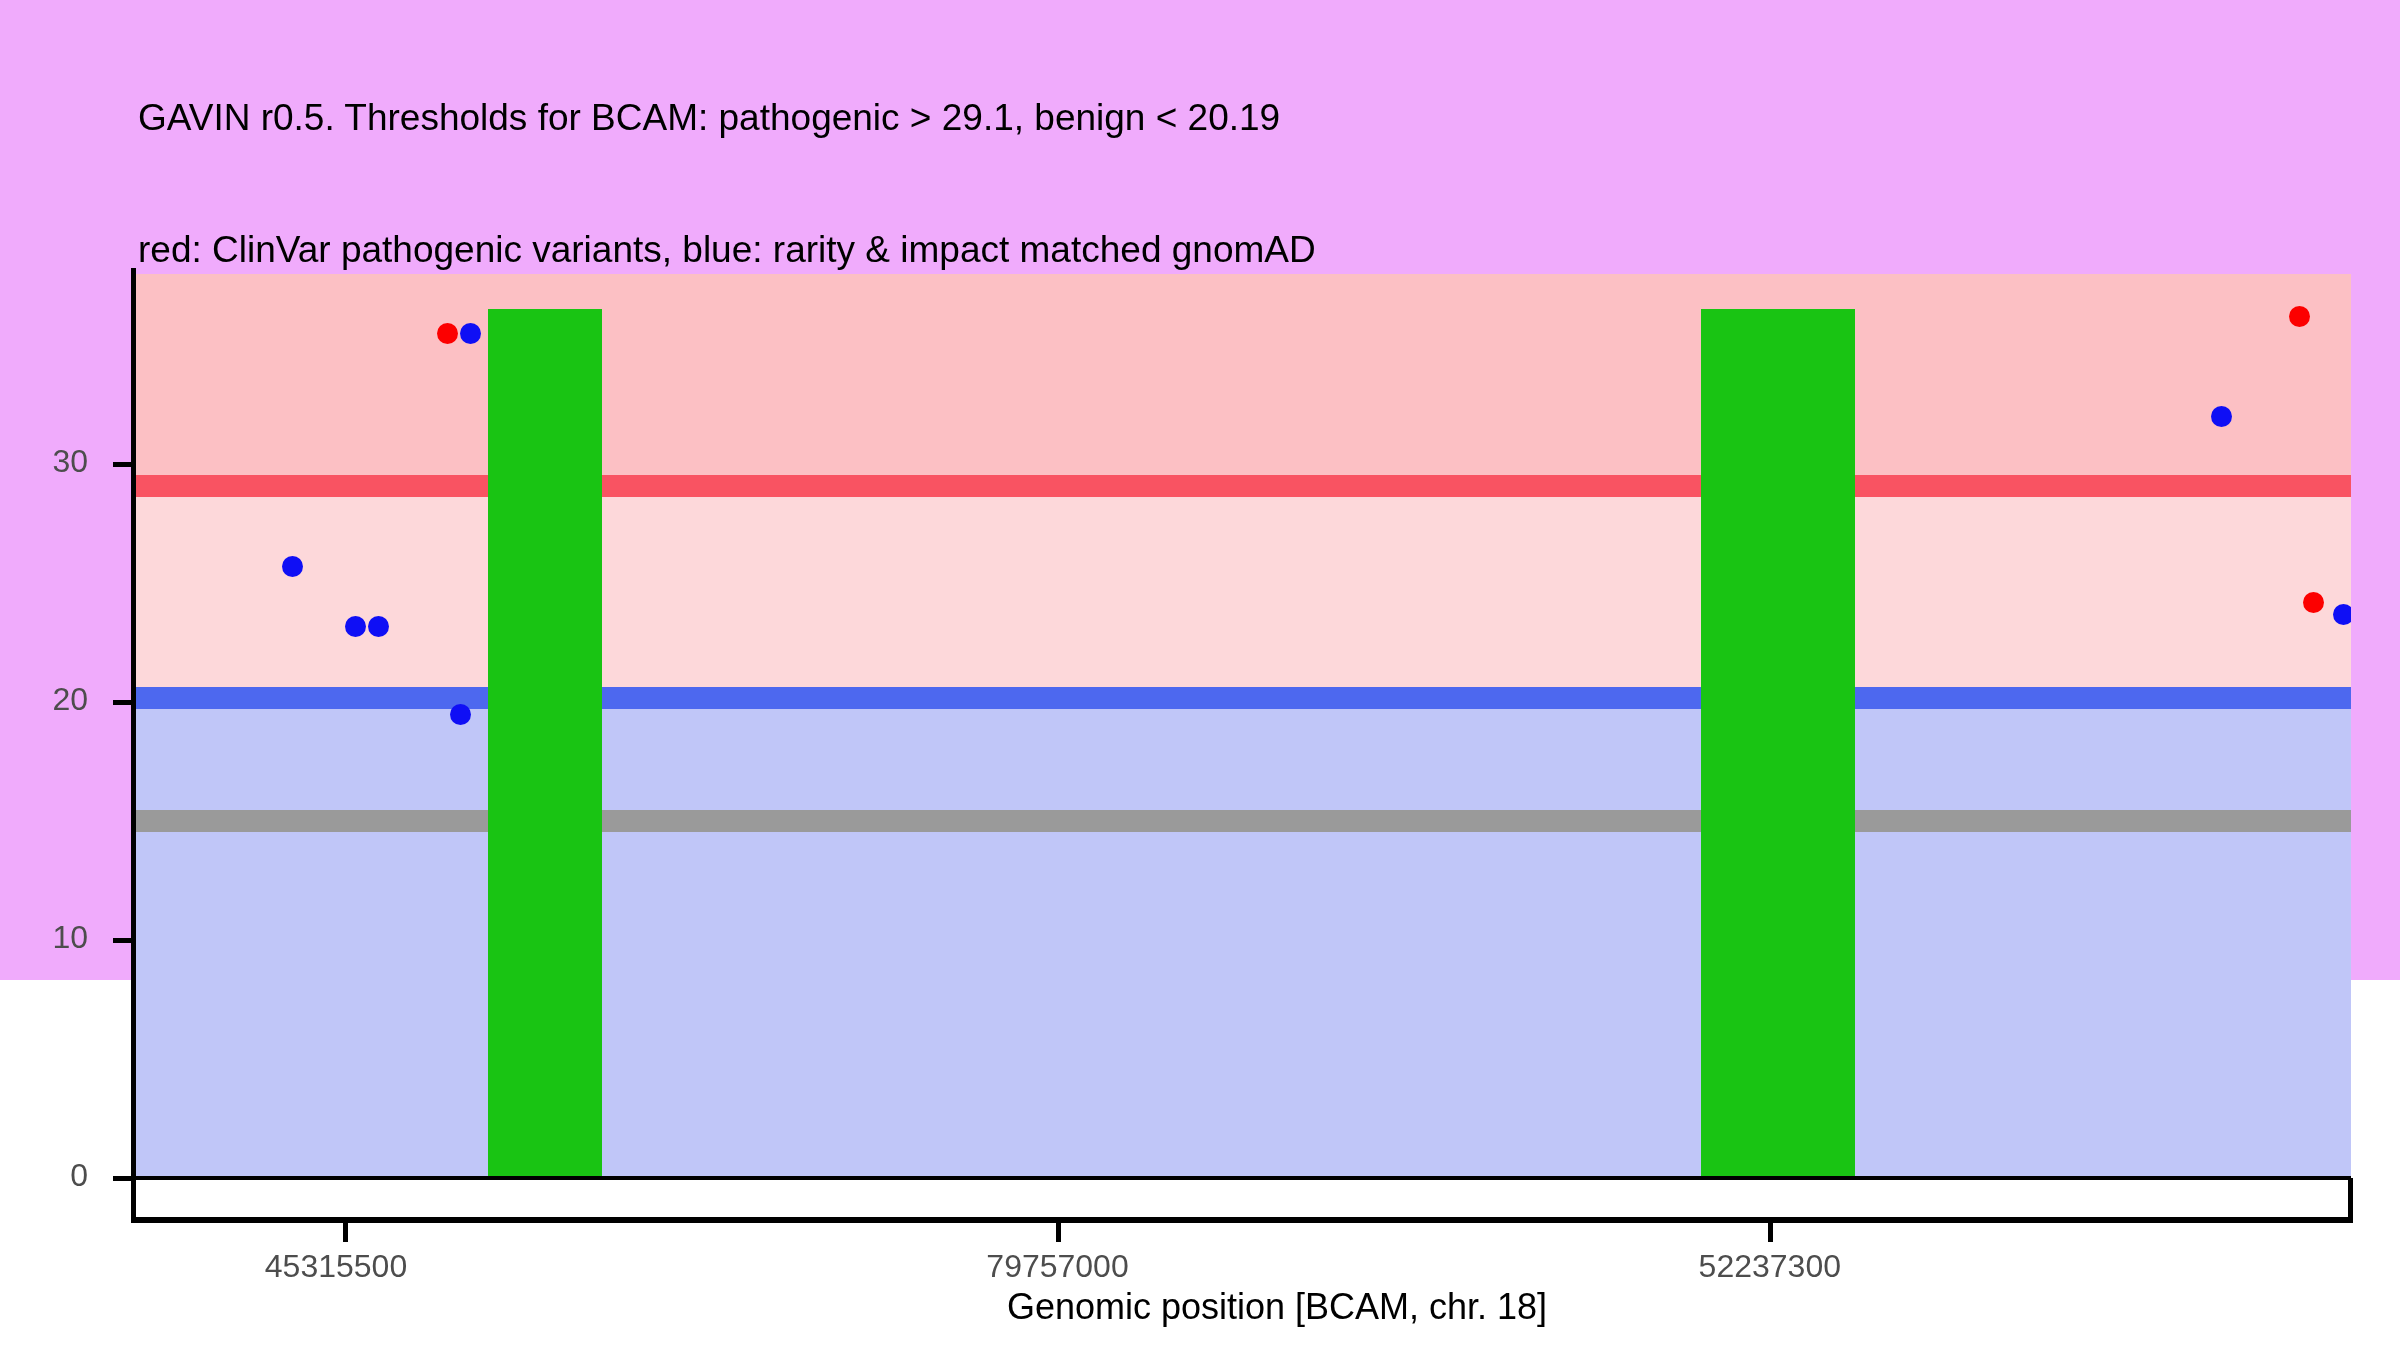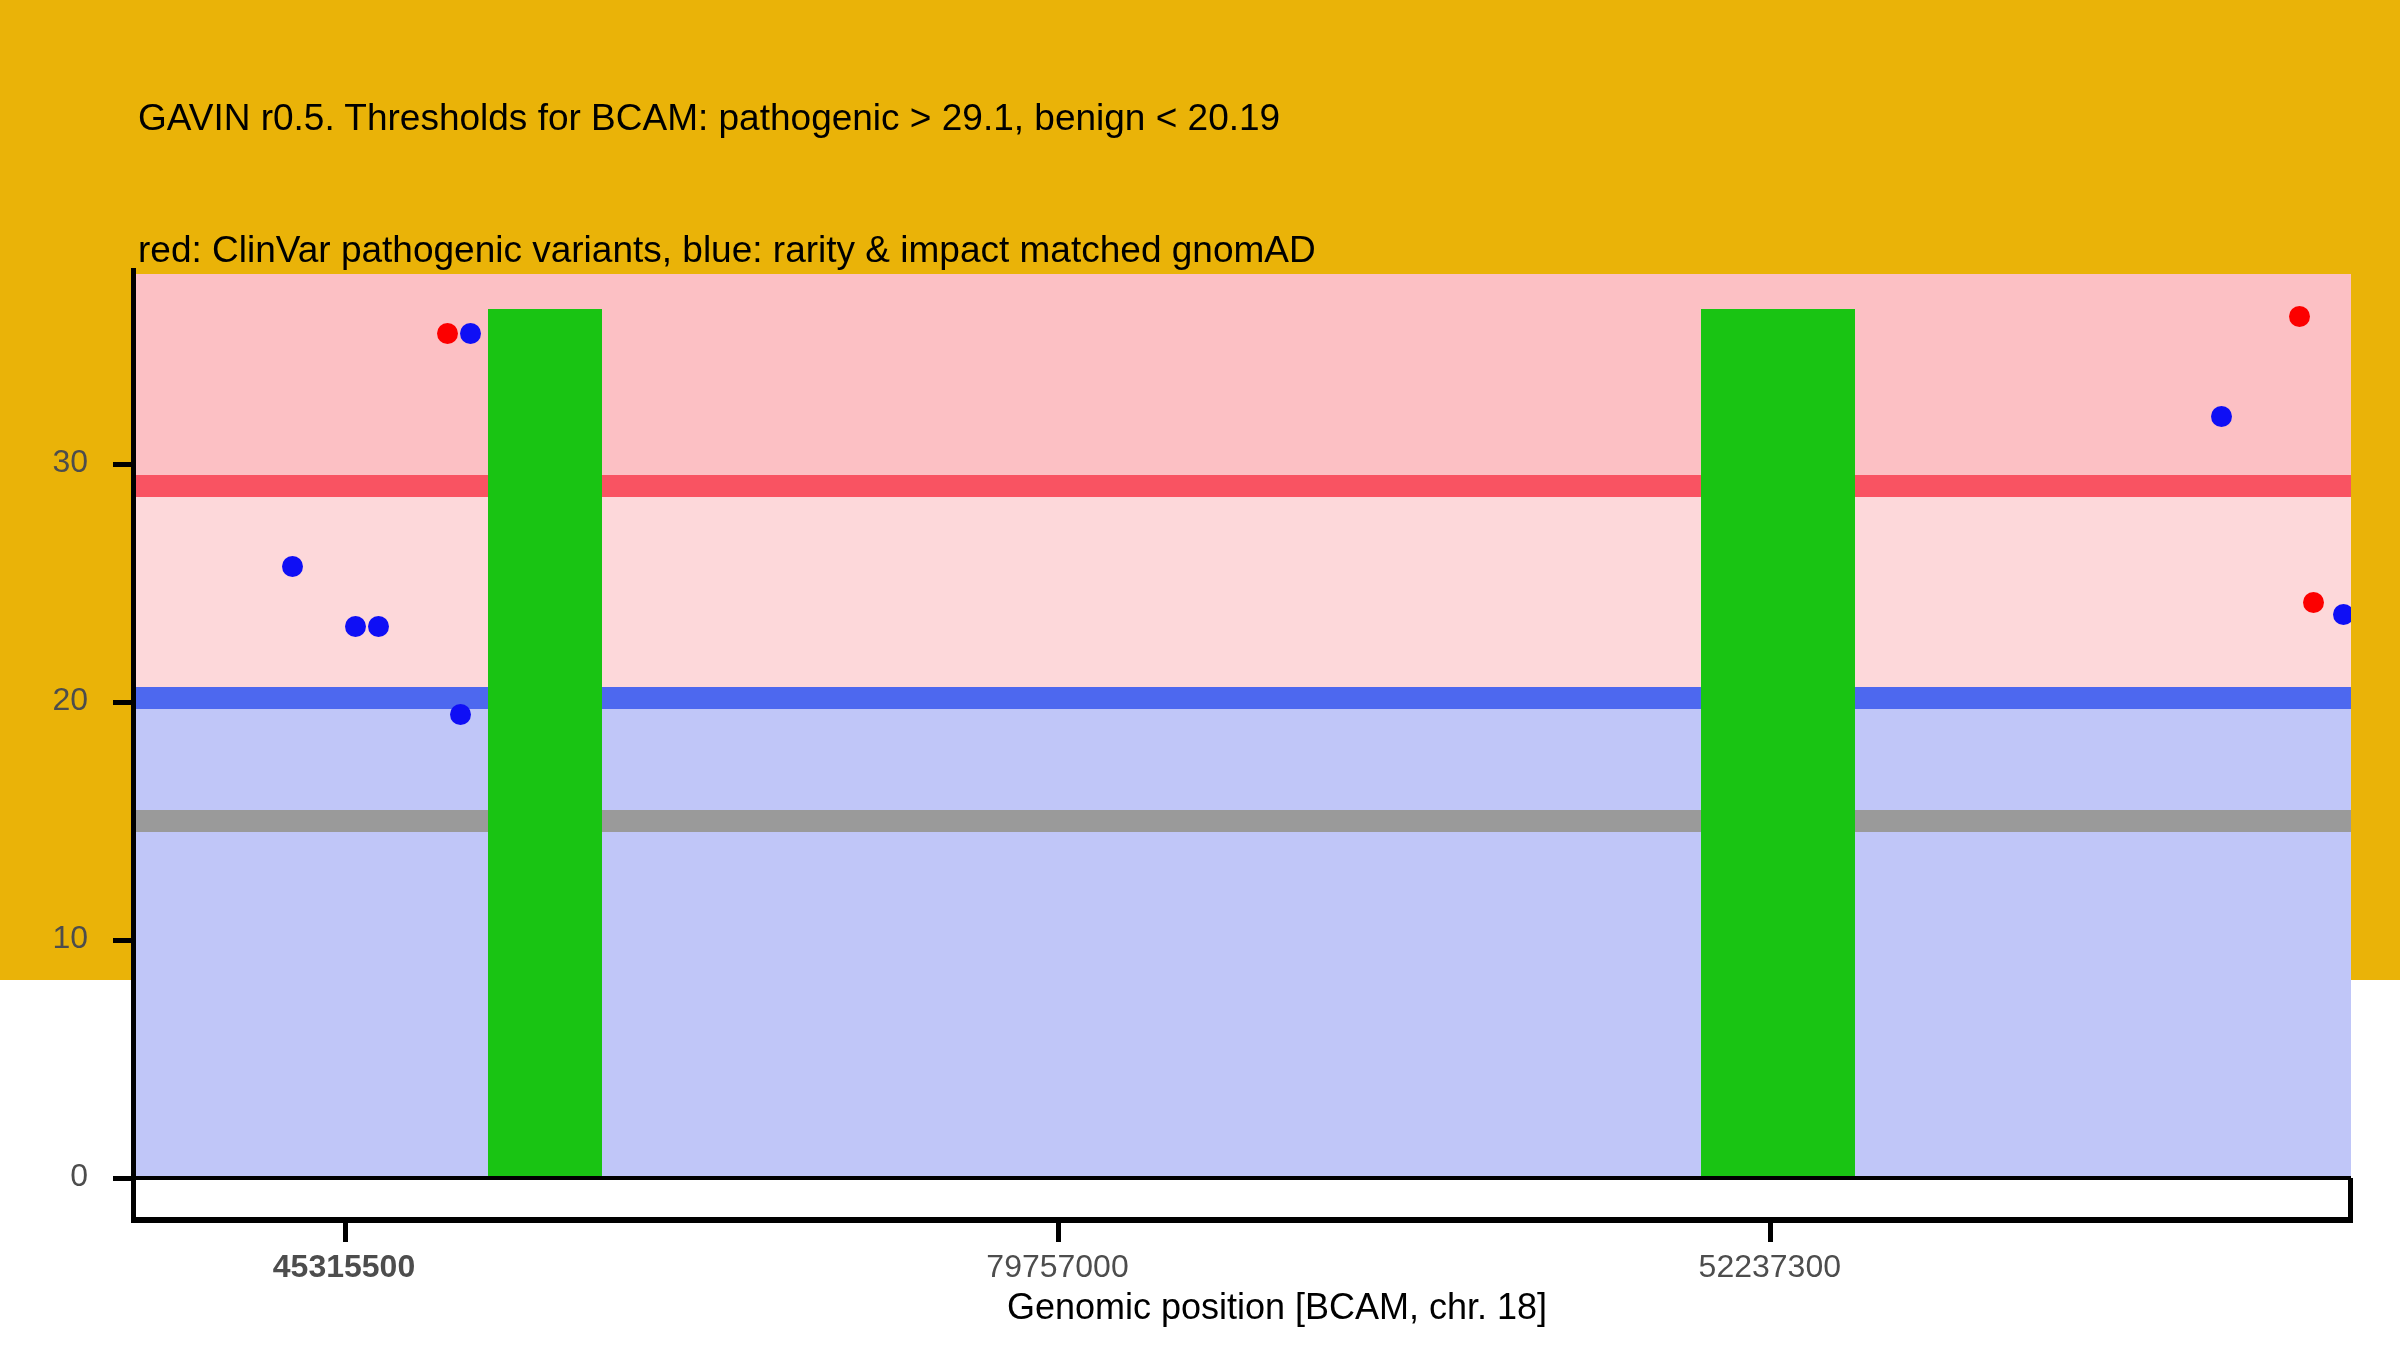--- a/index.html
+++ b/index.html
@@ -1,17 +1,17 @@
 <!DOCTYPE html>
 <html><head>
 <meta charset="utf-8">
 <style>
   html,body{margin:0;padding:0;background:#ffffff;}
   body{width:2400px;height:1350px;font-family:"Liberation Sans",sans-serif;overflow:hidden;}
-  .root{position:relative;width:2400px;height:980px;background:#eab308;}
+  .root{position:relative;width:2400px;height:980px;background:#f0abfc;}
 
   
   .title{position:absolute;left:138px;top:8px;width:2200px;font-size:37px;line-height:44px;color:#000;white-space:pre;}
   .title div{white-space:pre;}
   .xlab{position:absolute;left:203px;top:1286px;width:2148px;text-align:center;font-size:36px;color:#000;}
 
   
   .panel{position:absolute;left:133px;top:274px;width:2218px;height:904px;background:#ffffff;overflow:hidden;}
   .band{position:absolute;left:0;width:100%;}
   .pt{position:absolute;width:21px;height:21px;border-radius:50%;margin-left:-10.5px;margin-top:-10.5px;}
@@ -71,21 +71,21 @@
       <div class="ytlab" style="top: 1157px;">0</div>
       <div class="ytick" style="top: 938.105px;"></div>
       <div class="ytlab" style="top: 919.105px;">10</div>
       <div class="ytick" style="top: 700.211px;"></div>
       <div class="ytlab" style="top: 681.211px;">20</div>
       <div class="ytick" style="top: 462.316px;"></div>
       <div class="ytlab" style="top: 443.316px;">30</div>
     </div>
   <div id="xticks">
       <div class="xtick" style="left: 343.256px;"></div>
-      <div class="xtlab" style="left: 344px; font-weight: bold;">45315500</div>
+      <div class="xtlab" style="left: 336px;">45315500</div>
       <div class="xtick" style="left: 1055.52px;"></div>
       <div class="xtlab" style="left: 1057.52px;">79757000</div>
       <div class="xtick" style="left: 1767.79px;"></div>
       <div class="xtlab" style="left: 1769.79px;">52237300</div>
     </div>
 
   <div class="xlab">Genomic position [BCAM, chr. 18]</div>
 
 </div>
 

